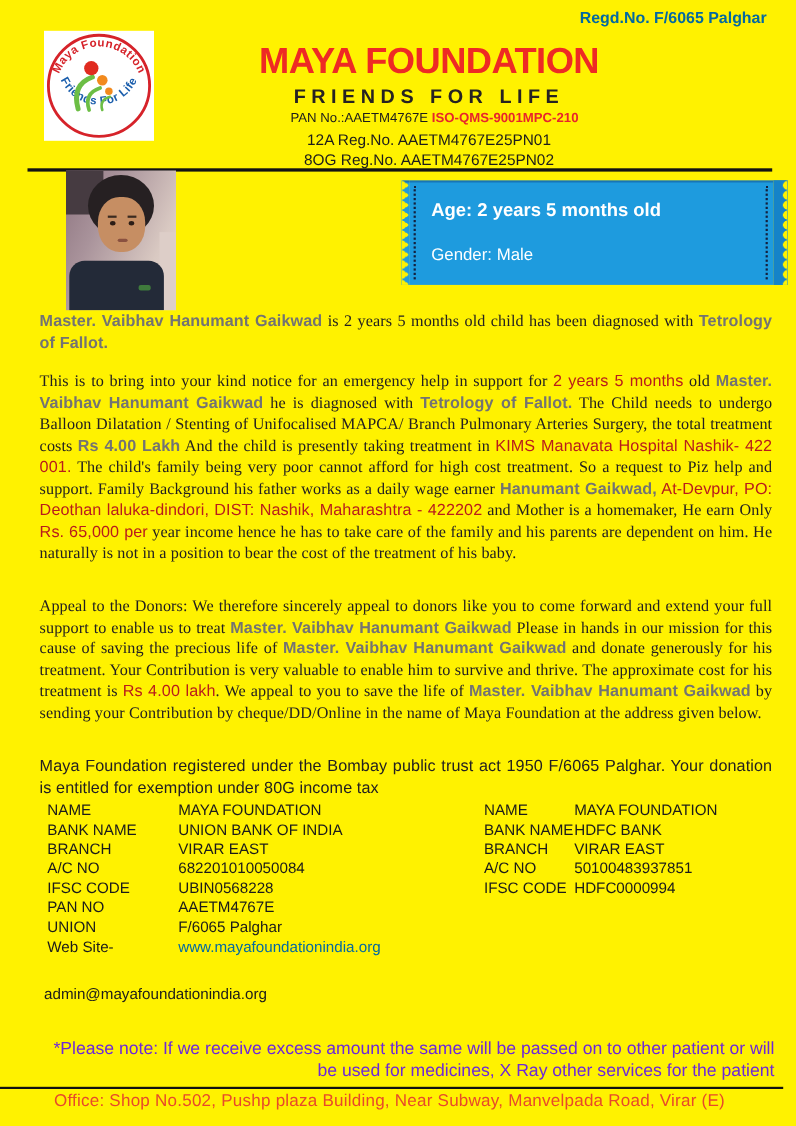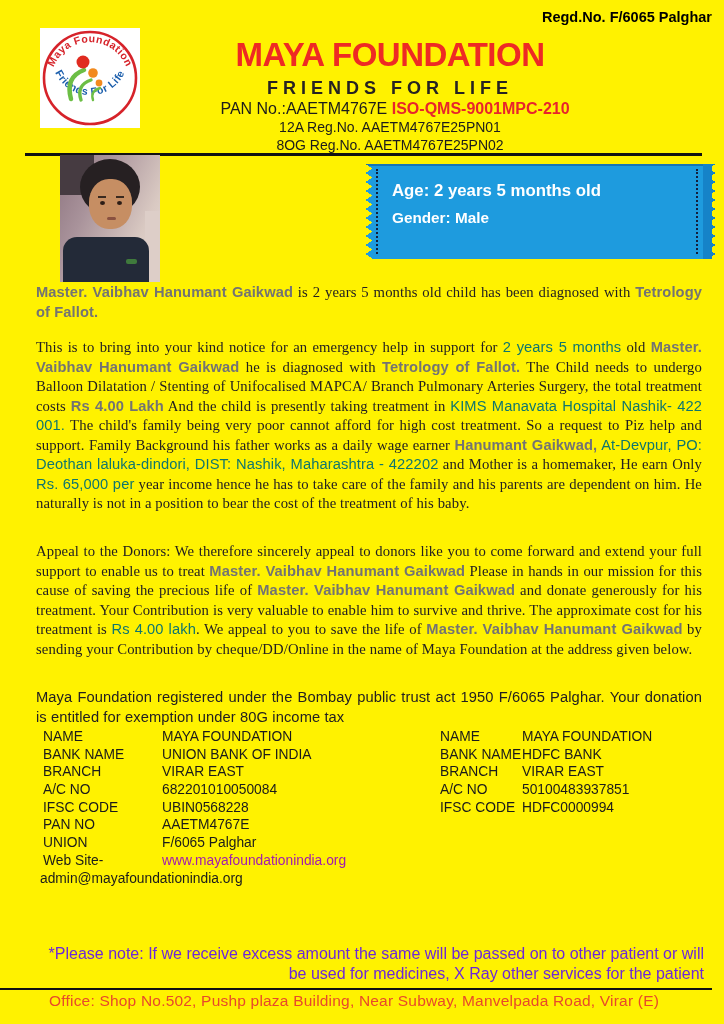--- a/index.html
+++ b/index.html
@@ -6,32 +6,32 @@
   html,body { width:724px; height:1024px; }
   body {
     position:relative;
     background:#FFF200;
     font-family:"Liberation Sans", sans-serif;
     overflow:hidden;
     color:#232021;
   }
   
   .regd {
-    position:absolute; top:9px; right:12px;
-    font-size:14.5px; font-weight:bold; color:#000000;
+    position:absolute; top:9px; right:27px;
+    font-size:14.5px; font-weight:bold; color:#0369a1;
   }
   .logo-box {
     position:absolute; left:40px; top:28px; width:100px; height:100px;
     background:#ffffff;
   }
   .header-text { position:absolute; left:140px; top:0; width:500px; }
   .header-text > div { position:absolute; left:0; width:100%; text-align:center; }
   .title   { top:36px; font-size:33px; font-weight:bold; color:#EE2A24; letter-spacing:-0.5px; }
   .subtitle{ top:78px; font-size:18px; color:#262222; letter-spacing:5px; font-weight:bold; }
-  .panline { top:100px; font-size:16px; color:#1c1c1c;padding-left:10px; }
+  .panline { top:100px; font-size:12px; color:#1c1c1c;padding-left:10px; }
   .panline .iso { color:#E8242C; font-weight:bold; }
   .regline1{ top:119px; font-size:14px; color:#1c1c1c; }
   .regline2{ top:137px; font-size:14px; color:#1c1c1c; }
   .rule {
     position:absolute; left:25px; top:153px; width:677px; height:0;
     border-top:3px solid #121212;
   }
   
   .photo {
     position:absolute; left:60px; top:155px; width:100px; height:127px;
@@ -64,40 +64,40 @@
     position:absolute; right:0; top:0; bottom:0; width:13px;
     background-color:#1583C8;
     background-image:radial-gradient(4.2px at 100% 50%, #FFF200 97%, transparent 100%);
     background-size:13px 9px; background-repeat:repeat-y; background-position:right top;
   }
   .card .dots { position:absolute; top:5px; bottom:5px; width:0; border-left:2px dotted #14203d; }
   .card .dots.l { left:11px; } .card .dots.r { right:18px; }
   .card .card-text { position:absolute; left:27px; top:10px; right:32px; color:#ffffff; }
   .card .card-name   { font-size:15.3px; font-weight:bold; }
   .card .card-age    { font-size:16.8px; font-weight:bold; margin-top:7px; }
-  .card .card-gender { font-size:15.3px; font-weight:bold; margin-top:8px; }
+  .card .card-gender { font-size:15.3px; font-weight:normal; margin-top:22px; }
   
   .para {
     position:absolute; left:36px; width:666px;
     font-size:14.7px; line-height:19.5px; text-align:justify; letter-spacing:0.1px;
   }
   #p1 { top:283px; } #p2 { top:338px; } #p3 { top:542px; } #p4 { top:688px; }
   .seg-k { color:#232021;font-family:Liberation Serif, serif; }
   .seg-r { color:#737373; font-weight:bold; }
-  .seg-o { color:#0f766e; }
+  .seg-o { color:#b91c1c; }
   
   .bank { position:absolute; left:43px; top:729px; width:660px; font-size:13.8px; color:#1b1b1b; }
   .brow-line { position:relative; height:17.7px; }
   .brow-line span { position:absolute; white-space:nowrap; }
   .c-lbl  { left:0; }
   .c-val  { left:119px; }
   .c-lbl2 { left:397px; }
   .c-val2 { left:479px; }
   .c-full { left:-7px; }
-  .link { color:#a21caf; cursor:pointer; }
+  .link { color:#0369a1; cursor:pointer; }
   
   .note {
     position:absolute; left:0; top:944px; width:712px;
     padding:0 8px 5px 36px;
     font-size:16px; line-height:19.5px; color:#6d28d9;
     border-bottom:2.5px solid #111111;
     text-align:right;
   }
   .office {
     position:absolute; left:35px; top:992px; width:680px;
@@ -208,18 +208,18 @@
   </div>
   <div class="brow-line">
     <span class="c-lbl">UNION</span>
     <span class="c-val">F/6065 Palghar</span>
   </div>
   <div class="brow-line">
     <span class="c-lbl">Web Site-</span>
     <span class="c-val link">www.mayafoundationindia.org</span>
   </div>
   <div class="brow-line">
-    <span class="c-full" style="left:-3px;">admin@mayafoundationindia.org</span>
+    <span class="c-full" style="left:-3px;margin-top:25px;">admin@mayafoundationindia.org</span>
   </div>
 </div>
 
 <div class="note">*Please note: If we receive excess amount the same will be passed on to other patient or will be used for medicines, X Ray other services for the patient</div>
 <div class="office">Office: Shop No.502, Pushp plaza Building, Near Subway, Manvelpada Road, Virar (E)</div>
 
 </body></html>

